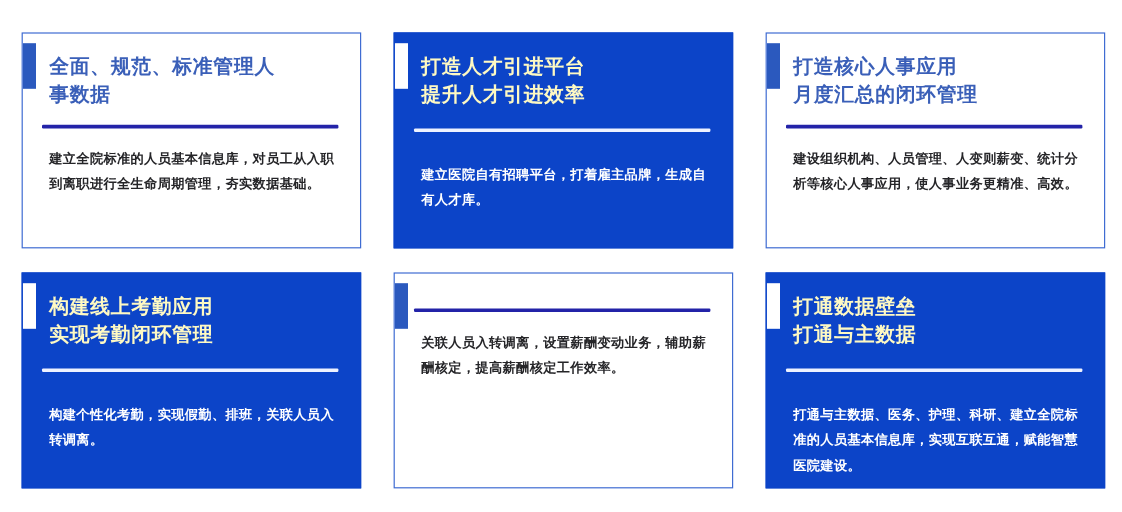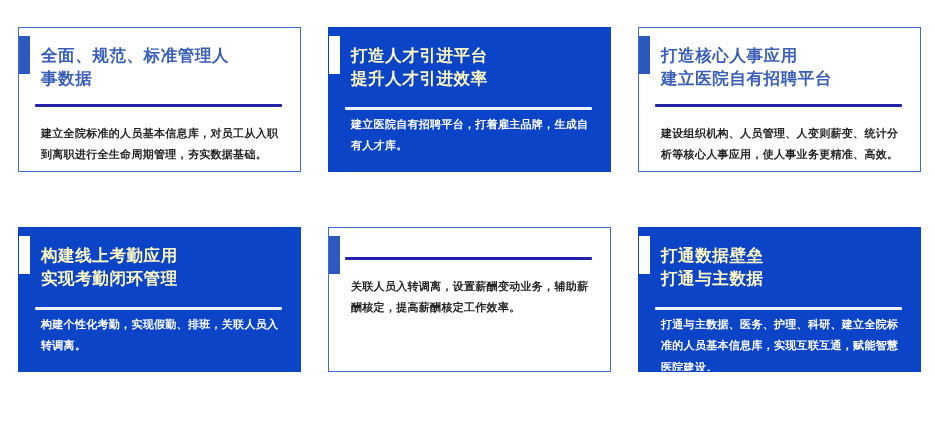--- a/index.html
+++ b/index.html
@@ -29,21 +29,21 @@
     column-gap: 27px;
     row-gap: 28px;
     width: 899px;
   }
 
   
   .card {
     position: relative;
     box-sizing: border-box;
     width: 283px;
-    height: 145px;
+    height: 180px;
     padding: 16px 16px 10px 22px;
     overflow: hidden;
   }
 
   .card.light {
     background: #ffffff;
     border: 1.5px solid #3f6cd2;
   }
 
   .card.filled {
@@ -90,21 +90,21 @@
     padding-top: 16px;
     font-size: 11px;
     font-weight: bold;
     line-height: 1.95;
     letter-spacing: 0.3px;
     font-family: "Liberation Serif", "DejaVu Serif", serif;
   }
   .card.light .body-text { color: #252528; }
   .card.filled .body-text { color: #ffffff; }
 
-  .card.filled .body-text { padding-top: 4px; }
+  .card.filled .body-text { padding-top: 26px; }
   .card.filled .divider { margin-top: 16px; }
 </style>
 </head>
 <body>
 
 <div id="board">
   <div class="grid">
 
     <div class="card light">
       <span class="accent"></span>
@@ -118,21 +118,21 @@
       <span class="accent"></span>
       <div class="title">打造人才引进平台
 提升人才引进效率</div>
       <div class="divider"></div>
       <div class="body-text">建立医院自有招聘平台，打着雇主品牌，生成自有人才库。</div>
     </div>
 
     <div class="card light">
       <span class="accent"></span>
       <div class="title">打造核心人事应用
-建立医院自有招聘平台</div>
+月度汇总的闭环管理</div>
       <div class="divider"></div>
       <div class="body-text">建设组织机构、人员管理、人变则薪变、统计分析等核心人事应用，使人事业务更精准、高效。</div>
     </div>
 
     <div class="card filled">
       <span class="accent"></span>
       <div class="title">构建线上考勤应用
 实现考勤闭环管理</div>
       <div class="divider"></div>
       <div class="body-text">构建个性化考勤，实现假勤、排班，关联人员入转调离。</div>

